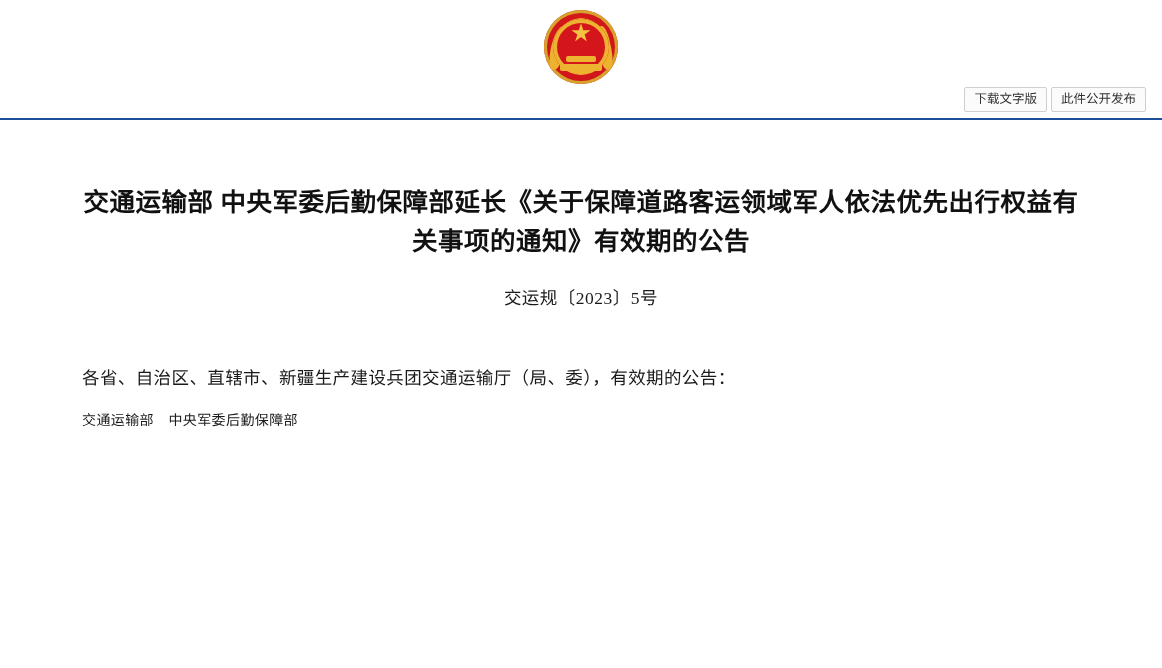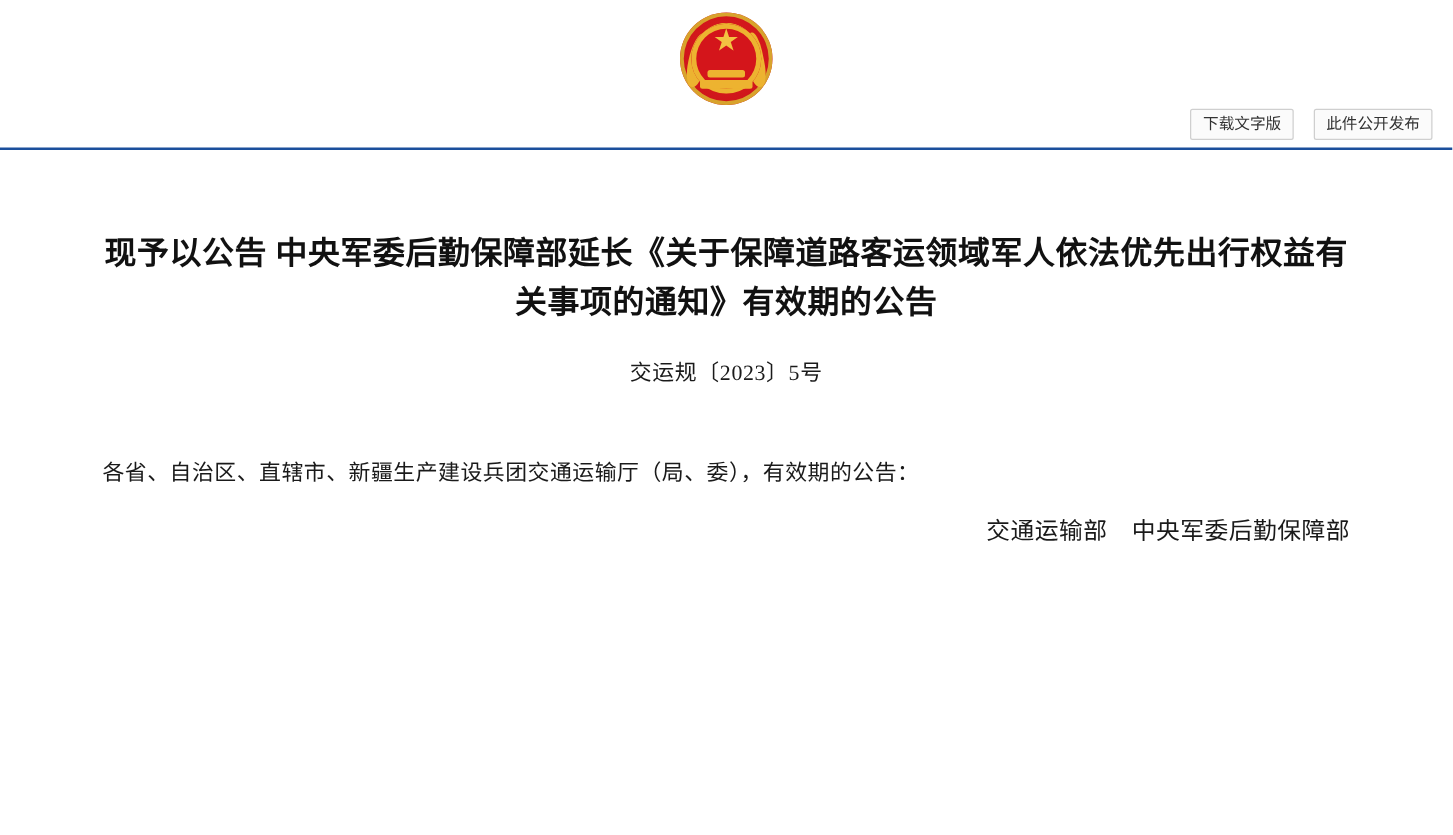--- a/index.html
+++ b/index.html
@@ -106,21 +106,21 @@
     letter-spacing: 2px;
     white-space: nowrap;
   }
 
   
   .download-row {
     position: absolute;
     right: 16px;
     bottom: 6px;
     display: flex;
-    gap: 16px;
+    gap: 4px;
   }
   .dl-btn {
     font-family: "Liberation Sans", sans-serif;
     font-size: 12.5px;
     color: #333333;
     background: #fbfbfb;
     border: 1px solid #cfcfcf;
     border-radius: 2px;
     padding: 5px 9px 6px;
     line-height: 1;
@@ -159,22 +159,22 @@
     margin: 0;
     font-size: 17.5px;
     line-height: 1.95;
     text-align: justify;
     text-justify: inter-ideograph;
     text-indent: 2em;
     letter-spacing: 0.4px;
   }
   .signature {
     margin: 14px 0 0;
-    text-align: right;
-    font-size: 19px;
+    text-align: left;
+    font-size: 14px;
     letter-spacing: 0.4px;
     white-space: pre;
     font-family: Liberation Mono, monospace;
   }
   .sig-date {
     margin: 12px 0 0;
     text-align: right;
     font-size: 17.5px;
     letter-spacing: 0.4px;
   }
@@ -203,20 +203,20 @@
     </div>
   </div>
 
   <div class="download-row">
     <button class="dl-btn">下载文字版</button>
     <button class="dl-btn">此件公开发布</button>
   </div>
 </div>
 
 <div class="doc">
-  <h1 class="doc-title">现予以公告 中央军委后勤保障部延长《关于保障道路客运领域军人依法优先出行权益有关事项的通知》有效期的公告</h1>
+  <h1 class="doc-title">交通运输部 中央军委后勤保障部延长《关于保障道路客运领域军人依法优先出行权益有关事项的通知》有效期的公告</h1>
   <div class="doc-number">交运规〔2023〕5号</div>
 
   <p class="doc-salutation">各省、自治区、直辖市、新疆生产建设兵团交通运输厅（局、委），有效期的公告：</p>
 
   <div class="signature">交通运输部　中央军委后勤保障部</div>
 
 </div>
 
 </body></html>

